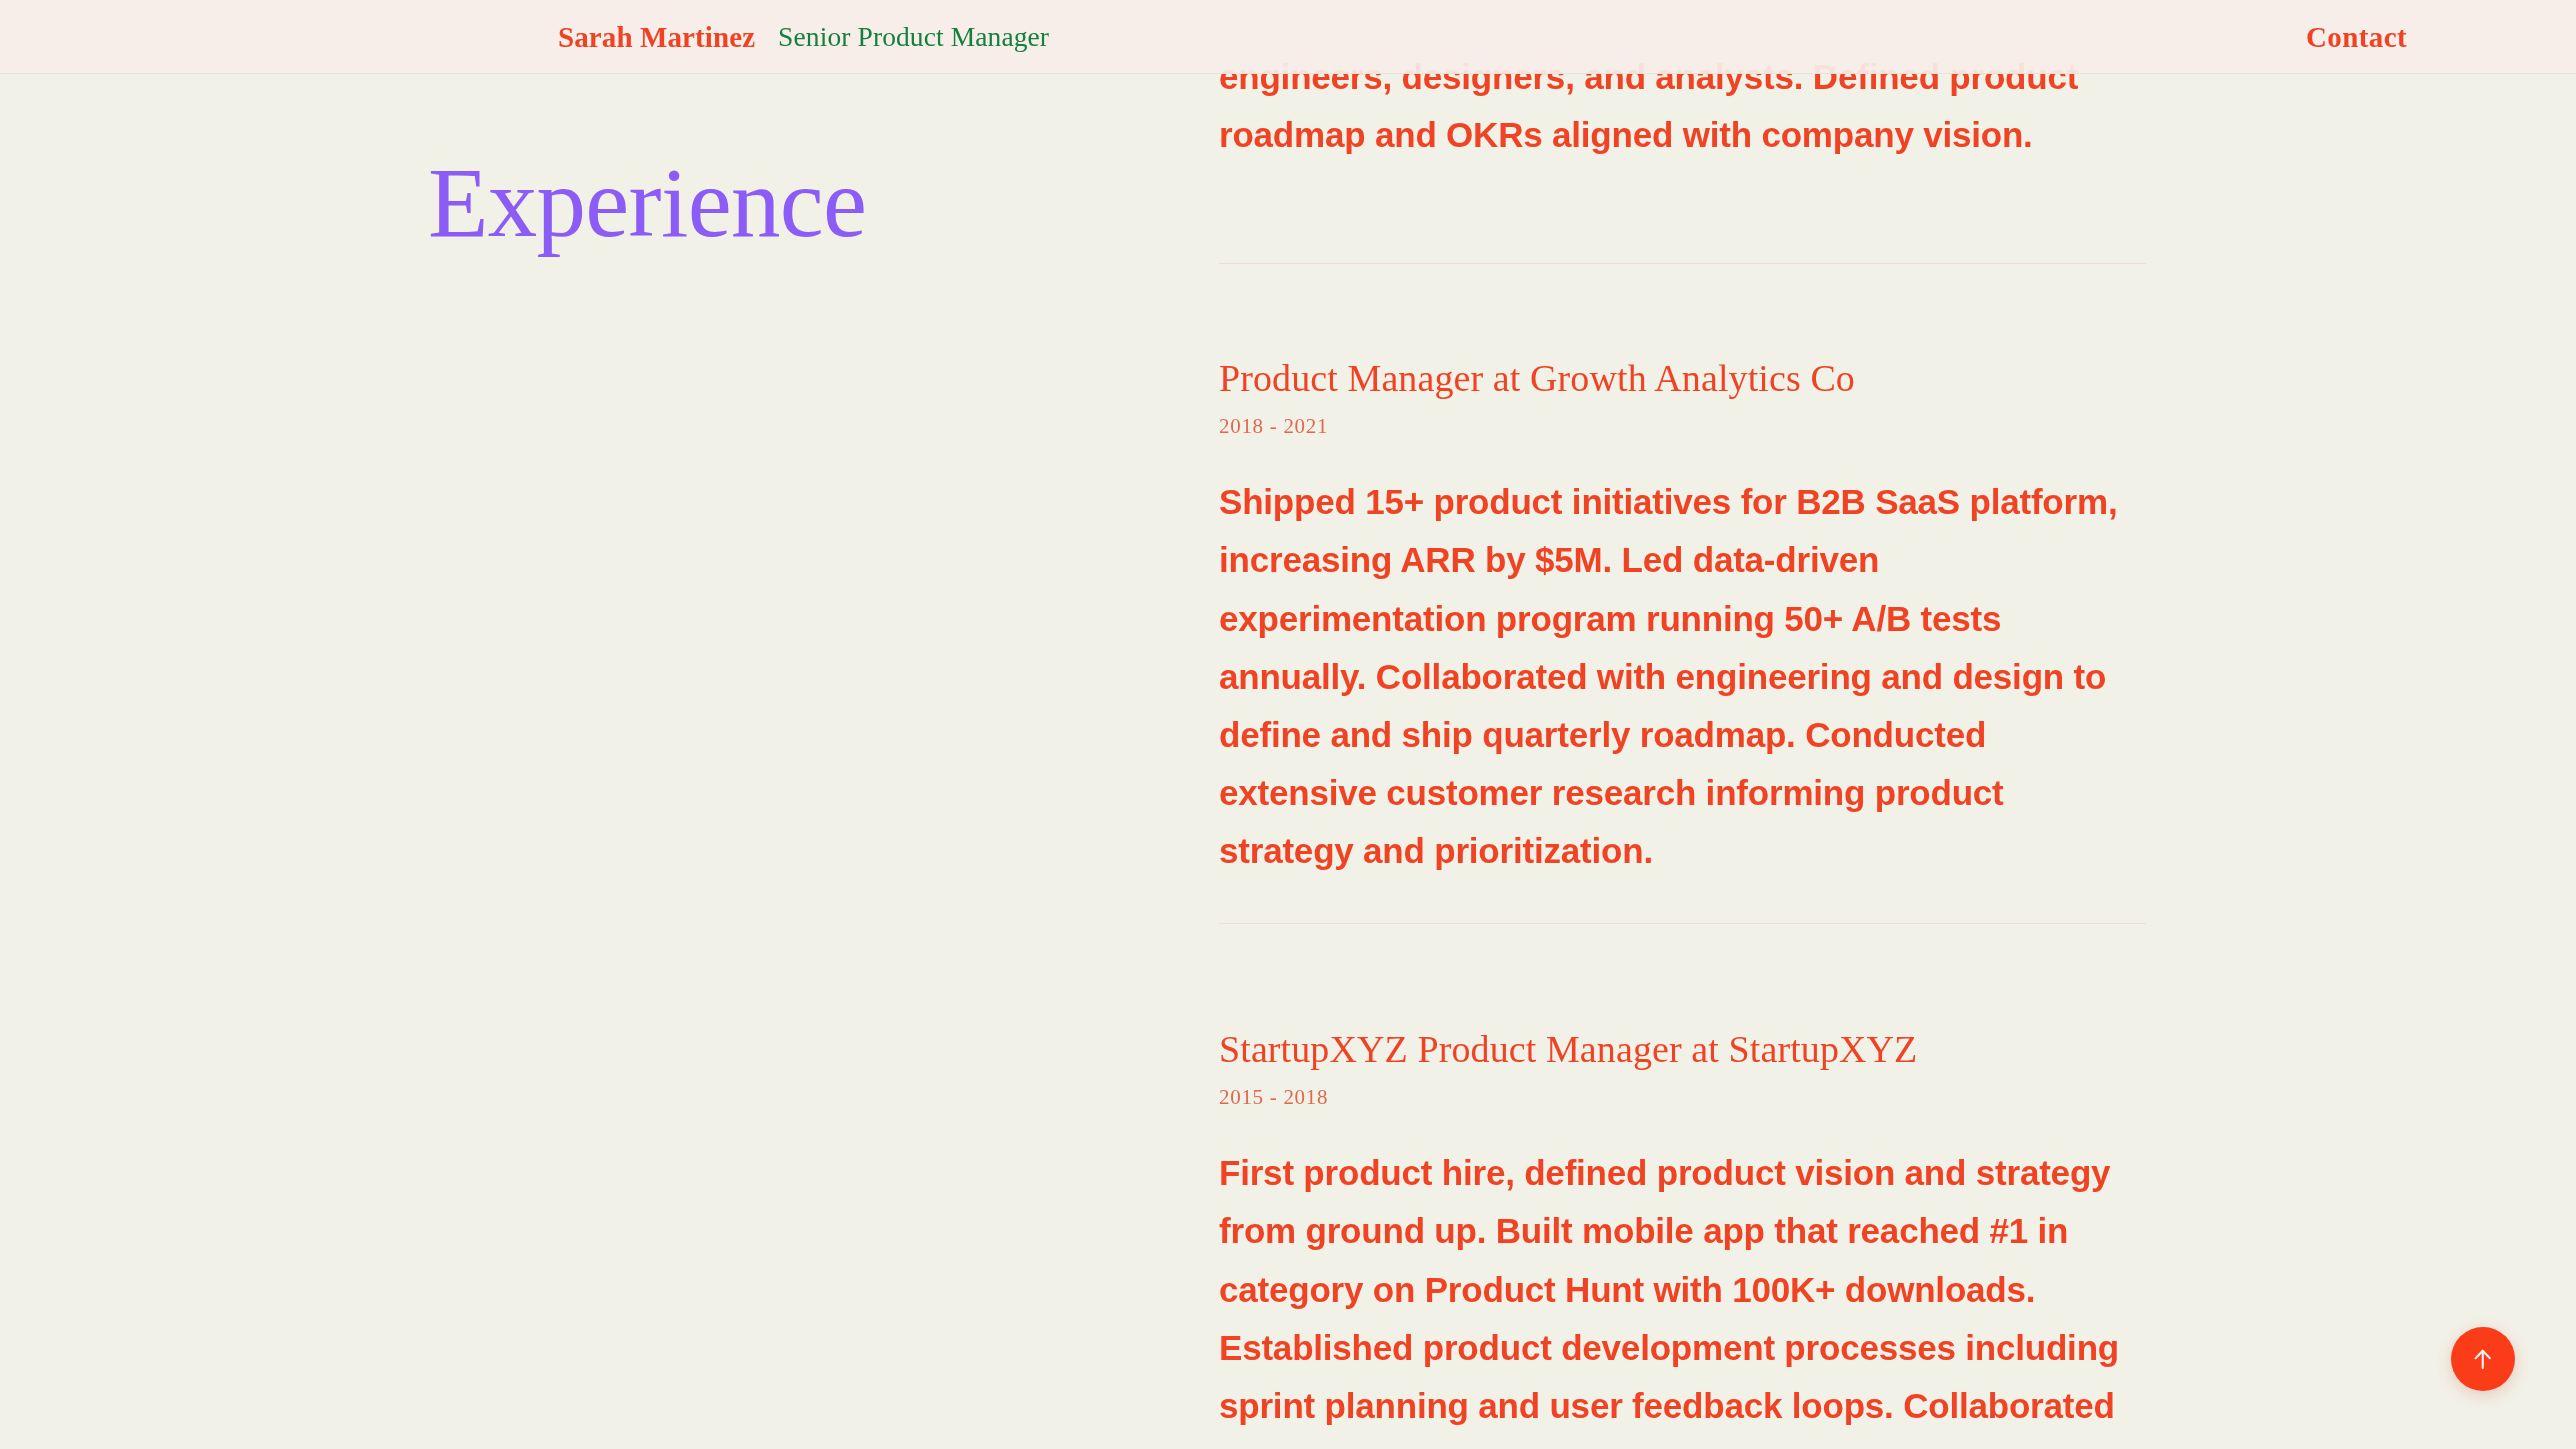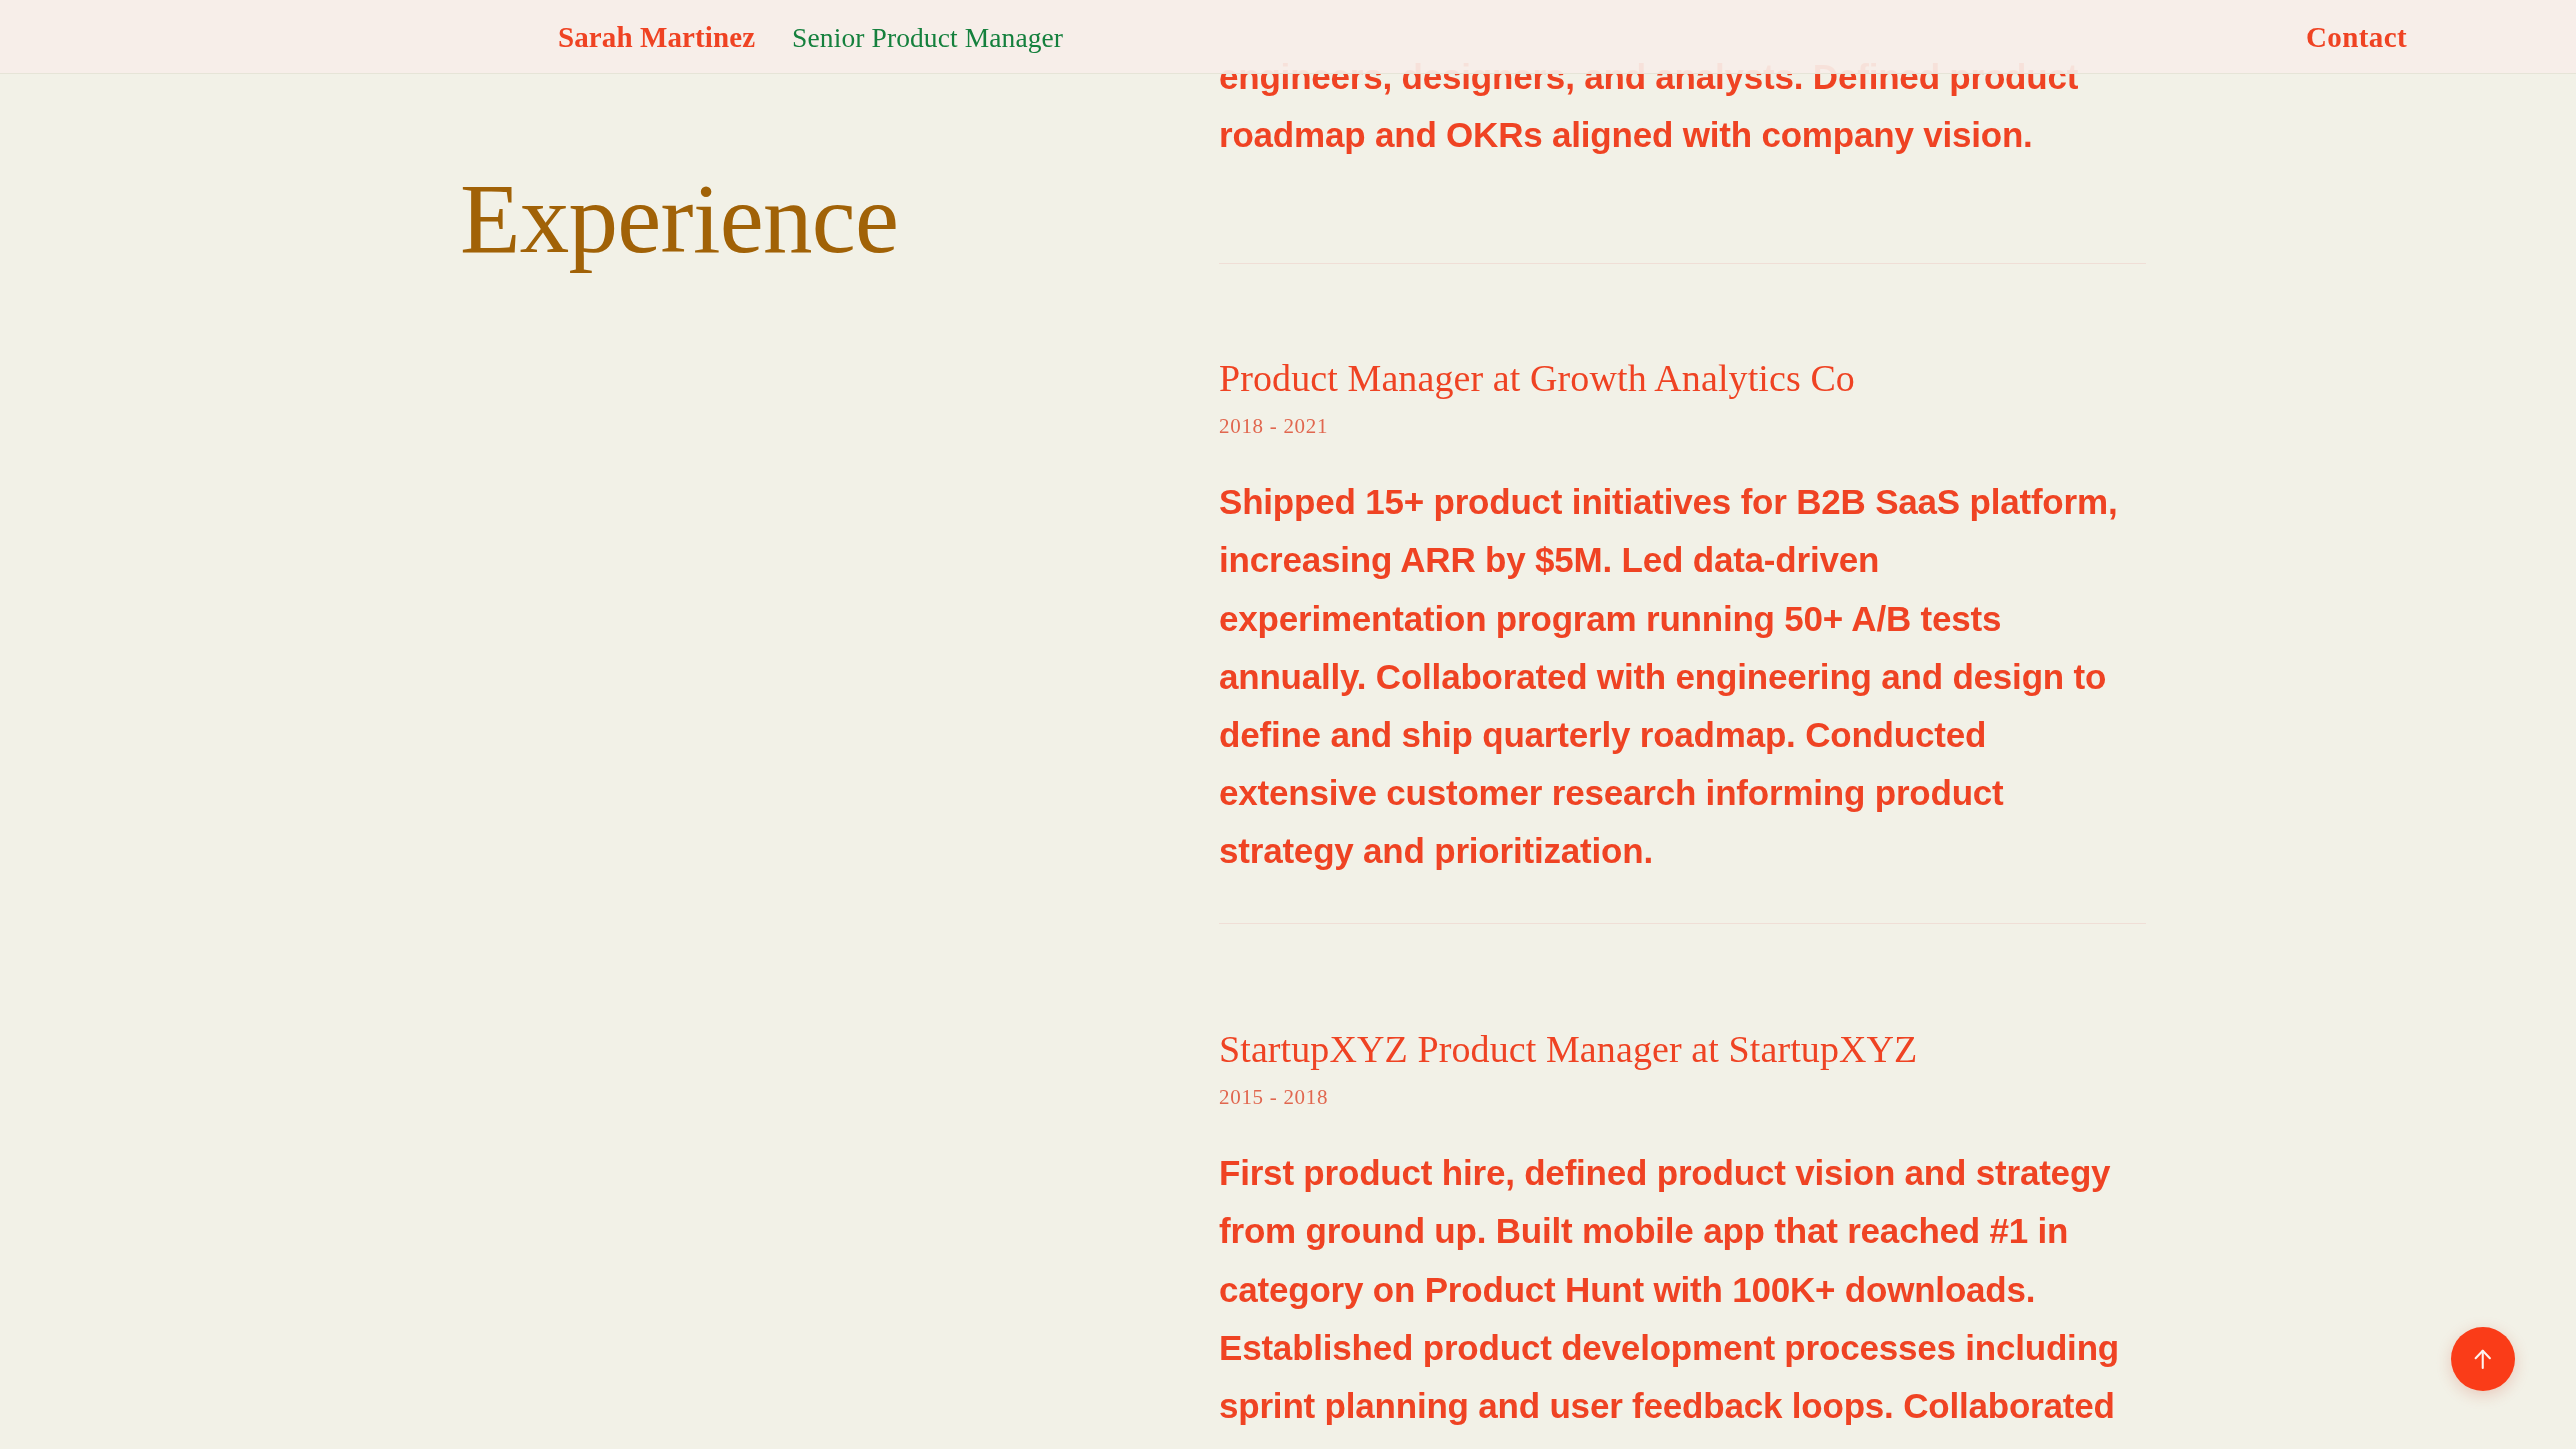--- a/index.html
+++ b/index.html
@@ -39,22 +39,22 @@
     display: flex;
     align-items: center;
   }
 
   .brand-block {
     position: absolute;
     left: 558px;
     top: 50%;
     transform: translateY(-50%);
     display: flex;
-    align-items: flex-end;
-    gap: 37px;
+    align-items: center;
+    gap: 23px;
     white-space: nowrap;
   }
 
   .brand-name {
     font-family: "Liberation Serif", serif;
     font-weight: 700;
     font-size: 29px;
     letter-spacing: 0.1px;
     color: #ef4323;
   }
@@ -88,29 +88,28 @@
     top: 0;
     left: 0;
     width: 2576px;
     height: 1449px;
   }
 
   
   .section-title {
     position: absolute;
     left: 428px;
-    top: 169px;
+    top: 153px;
     font-family: "Liberation Serif", serif;
     font-weight: 400;
     font-size: 99px;
     line-height: 1;
     letter-spacing: -0.7px;
-    color: #a16207;
+    color: #8b5cf6;
     white-space: nowrap;
-    margin-left: 32px;
   }
 
   
   .entries {
     position: absolute;
     left: 1219px;
     top: 0;
     width: 927px;
   }
 

